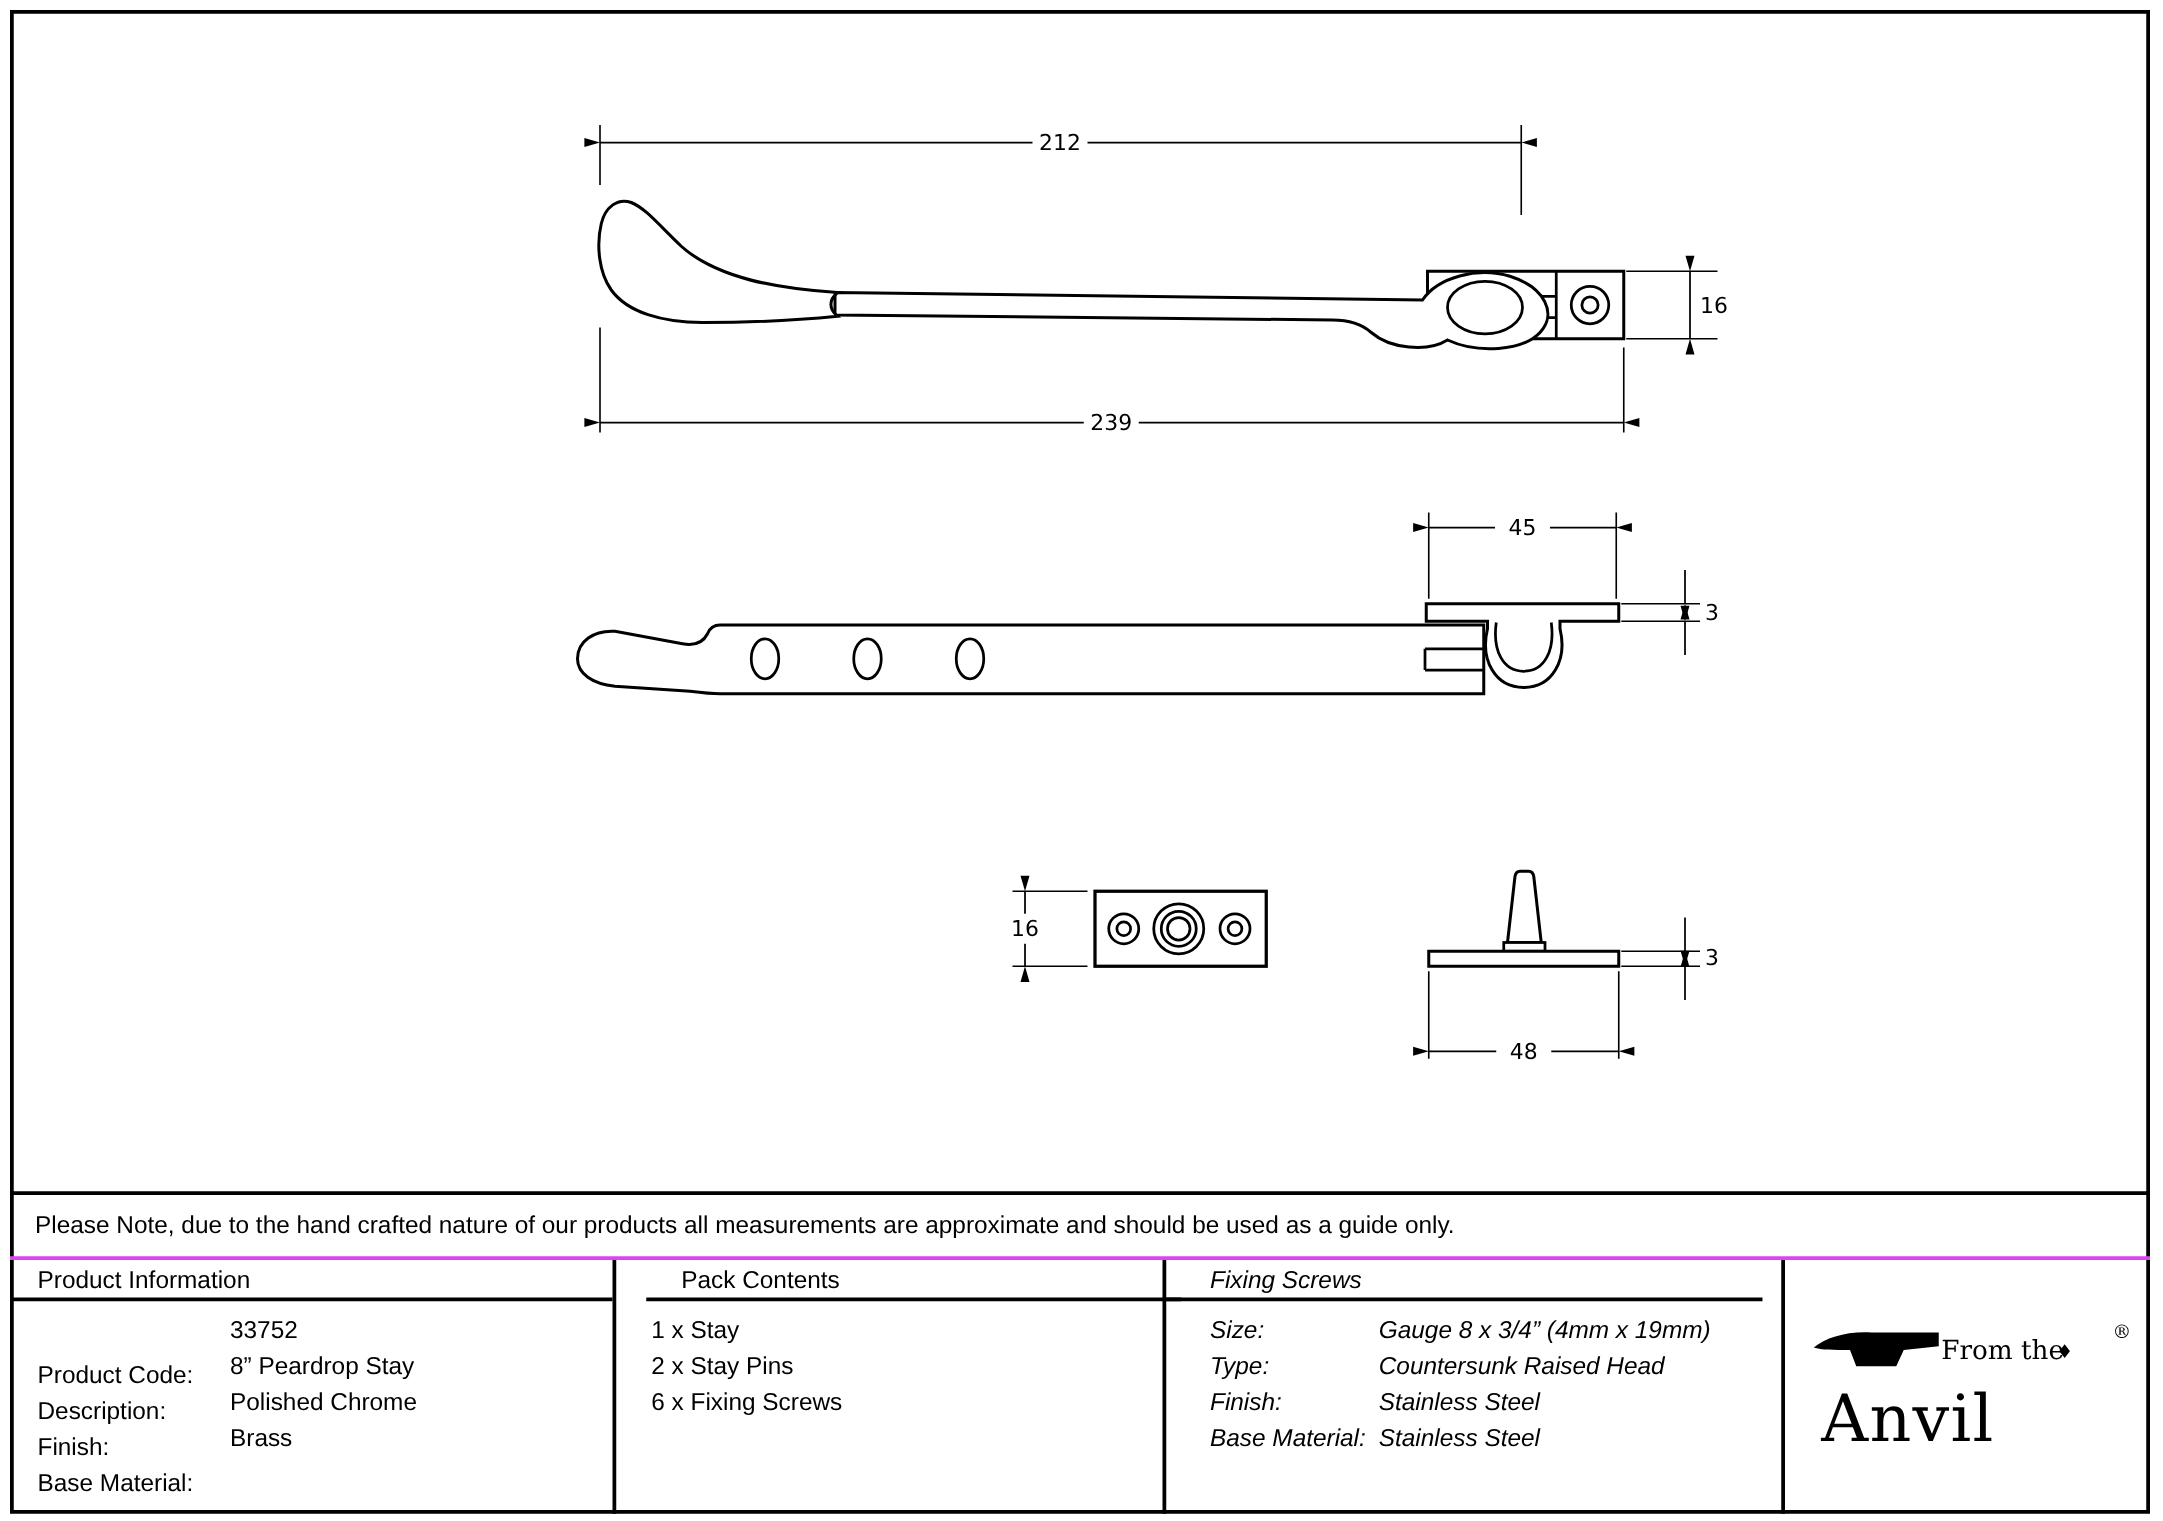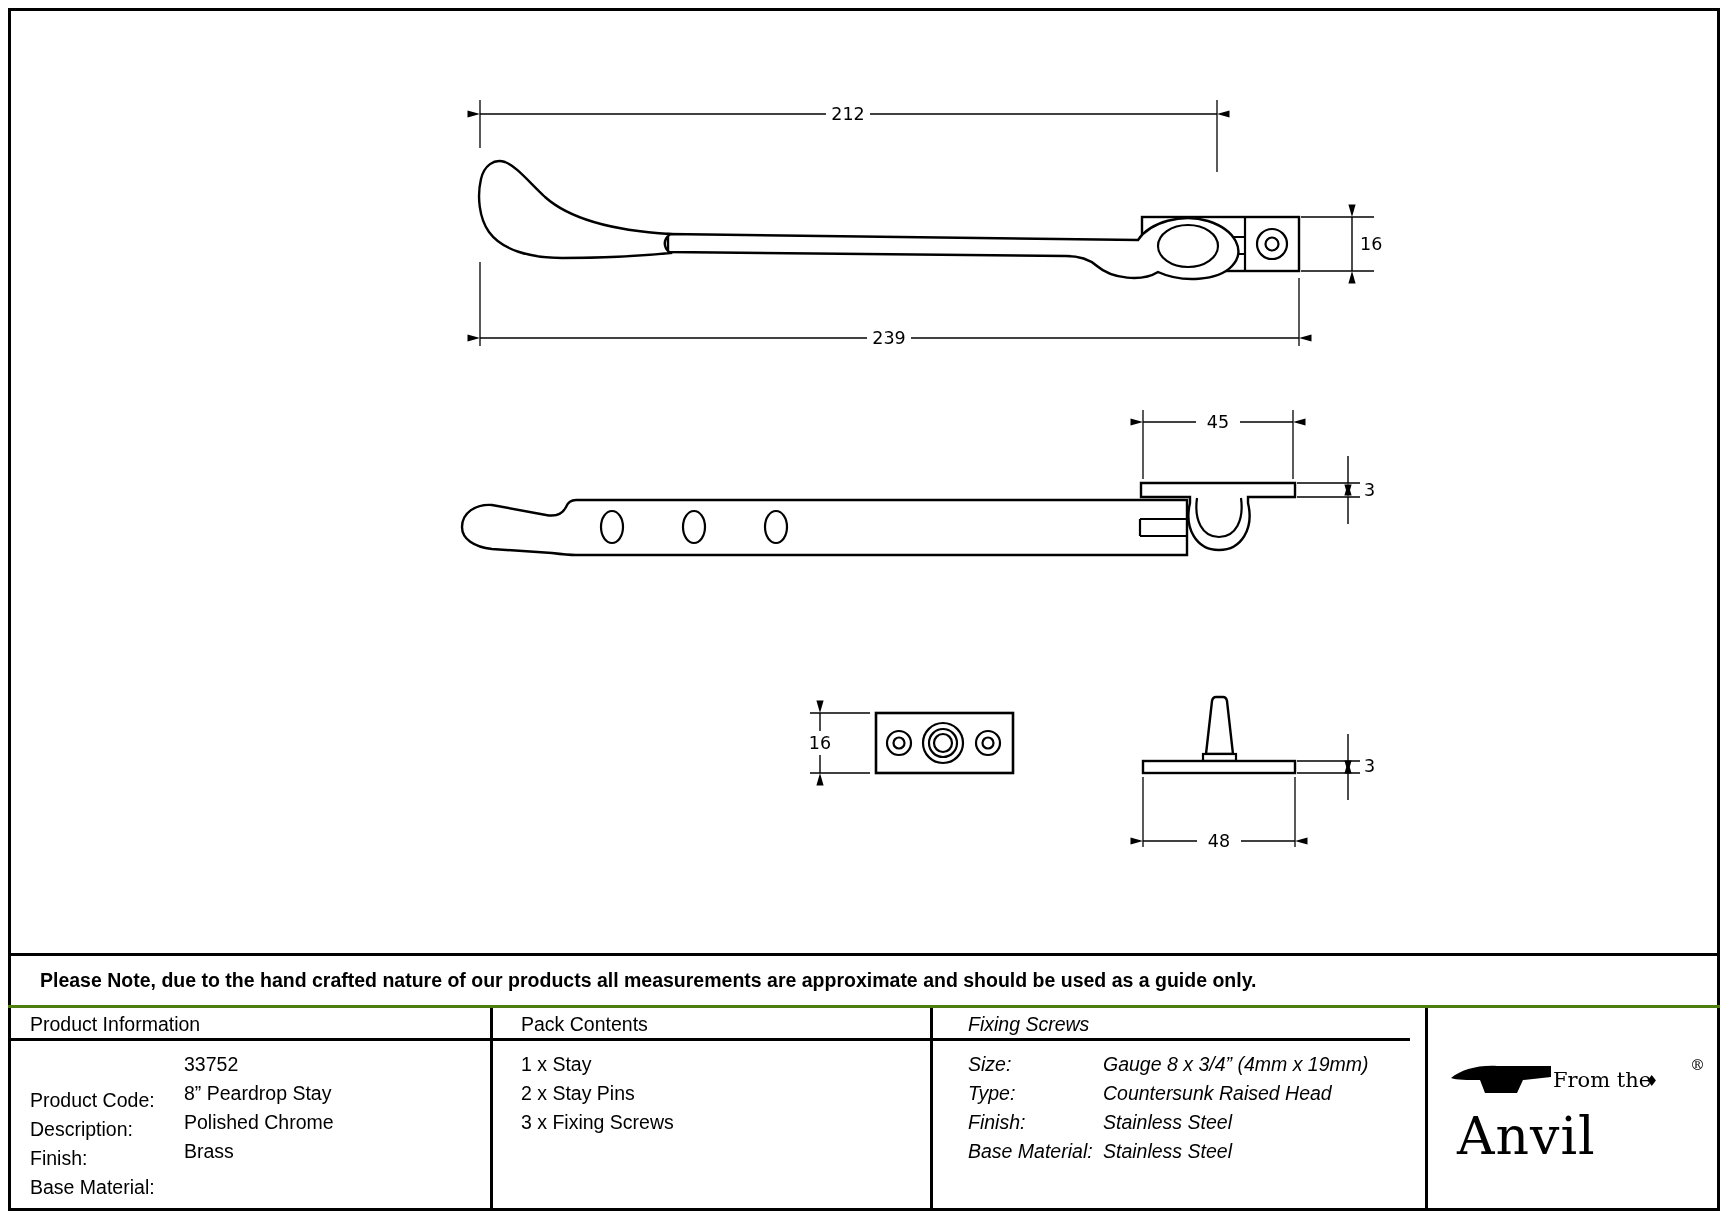--- a/index.html
+++ b/index.html
@@ -1,28 +1,28 @@
 <!DOCTYPE html>
 <html><head>
 <meta charset="utf-8">
 <style>
   html,body{margin:0;padding:0;background:#fff;}
   body{width:1730px;height:1217px;position:relative;font-family:"Liberation Sans",sans-serif;color:#000;}
   .frame{position:absolute;left:8px;top:8px;width:1712px;height:1203px;border:3px solid #000;box-sizing:border-box;}
   .drawing-svg{position:absolute;left:0;top:0;}
-  .note-row{position:absolute;left:8px;top:953px;width:1712px;height:55px;border-top:3px solid #000;border-bottom:3px solid #4d7c0f;box-sizing:border-box;line-height:49px;padding-left:32px;font-size:19.5px;font-weight:bold;}
+  .note-row{position:absolute;left:8px;top:953px;width:1712px;height:55px;border-top:3px solid #000;border-bottom:3px solid #d946ef;box-sizing:border-box;line-height:49px;padding-left:20px;font-size:19.5px;}
   .spec-table{position:absolute;left:8px;top:1008px;width:1712px;height:235px;}
   .col{position:absolute;top:0;height:203px;box-sizing:border-box;}
   .col1{left:0;width:482px;}
   .col2{left:482px;width:455px;border-left:3px solid #000;}
   .col3{left:922px;width:480px;border-left:3px solid #000;font-style:italic;}
   .col4{left:1417px;width:295px;border-left:3px solid #000;display:flex;align-items:center;justify-content:center;}
   .colhead{height:33px;border-bottom:3px solid #000;line-height:33px;font-size:19.5px;box-sizing:border-box;}
   .col1 .colhead{padding-left:22px;}
-  .col2 .colhead{padding-left:28px;}
+  .col2 .colhead{padding-left:28px;margin-left:24px;}
   .col3 .colhead{padding-left:35px;}
   .kv{position:absolute;font-size:19.5px;height:29px;line-height:29px;white-space:nowrap;}
   .r0{top:42px;} .r1{top:71px;} .r2{top:100px;} .r3{top:129px;}
   .col1 .lbl{left:22px;margin-top:36px;} .col1 .val{left:176px;}
   .col2 .itm{left:28px;}
   .col3 .lbl{left:35px;} .col3 .val{left:170px;}
   .logo{position:relative;width:250px;height:96px;font-family:"DejaVu Serif",serif;}
   .logo-word{position:absolute;left:8px;bottom:-16px;font-size:52px;letter-spacing:1px;line-height:76px;}
   .anvil-icon{position:absolute;left:0px;top:2px;}
   .logo-tagline{position:absolute;left:104px;top:6px;font-size:21px;}
@@ -152,21 +152,21 @@
     <span class="kv lbl r2">Finish:</span>
     <span class="kv val r2">Polished Chrome</span>
     <span class="kv lbl r3">Base Material:</span>
     <span class="kv val r3">Brass</span>
   </div>
 
   <div class="col col2">
     <div class="colhead">Pack Contents</div>
     <span class="kv itm r0">1 x Stay</span>
     <span class="kv itm r1">2 x Stay Pins</span>
-    <span class="kv itm r2">3 x Fixing Screws</span>
+    <span class="kv itm r2">6 x Fixing Screws</span>
   </div>
 
   <div class="col col3">
     <div class="colhead">Fixing Screws</div>
     <span class="kv lbl r0">Size:</span>
     <span class="kv val r0">Gauge 8 x 3/4” (4mm x 19mm)</span>
     <span class="kv lbl r1">Type:</span>
     <span class="kv val r1">Countersunk Raised Head</span>
     <span class="kv lbl r2">Finish:</span>
     <span class="kv val r2">Stainless Steel</span>

